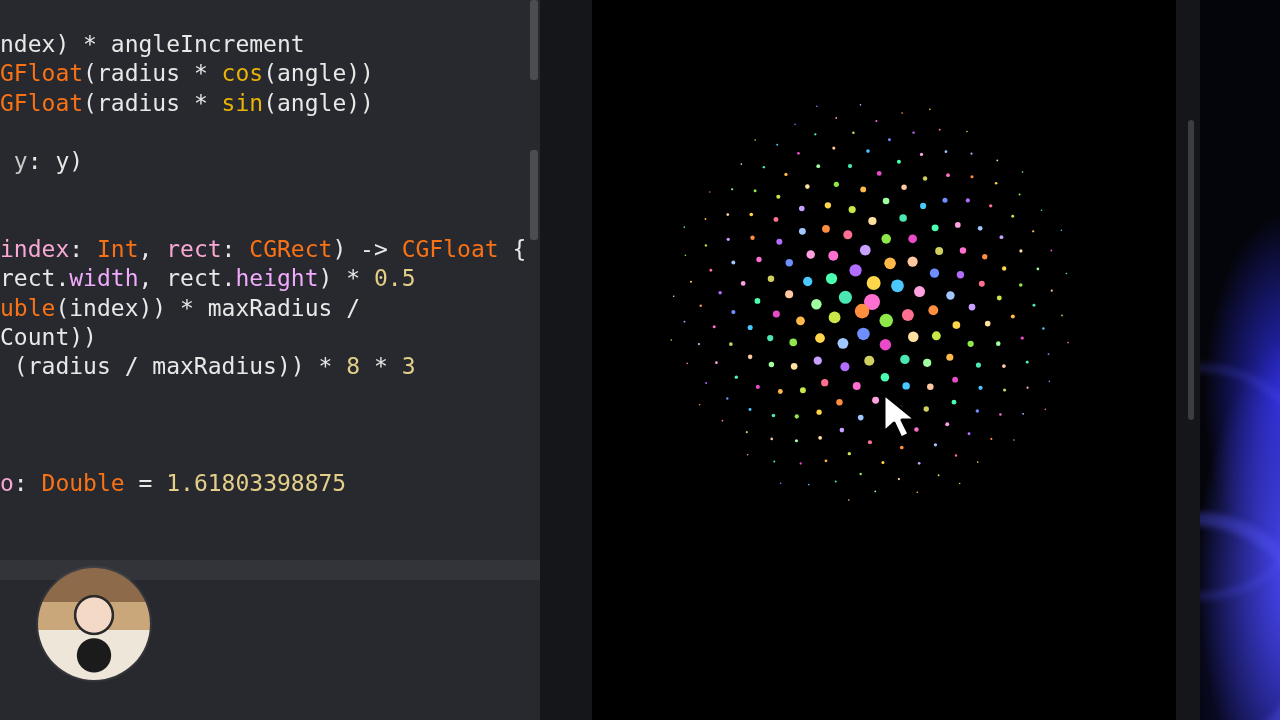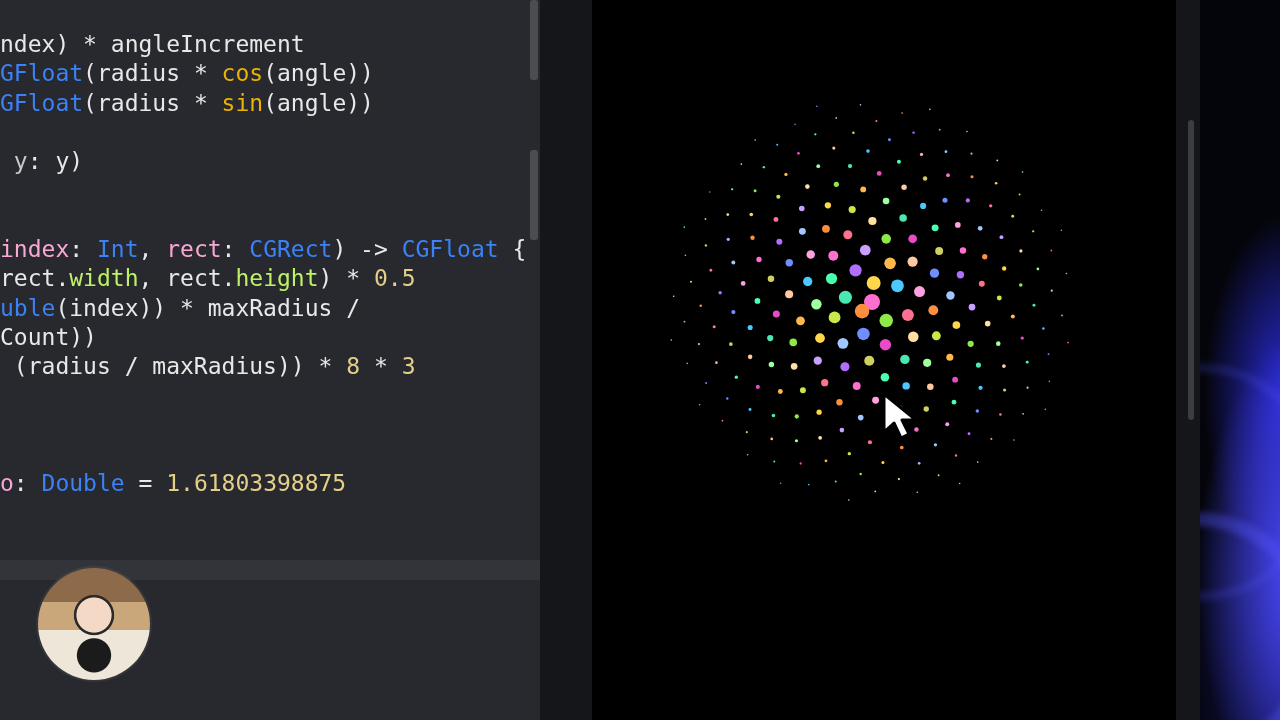--- a/index.html
+++ b/index.html
@@ -30,24 +30,24 @@
     top: 30px;
     width: 560px;
     padding-left: 0;
     font-size: 23px;
     line-height: 29.3px;
     white-space: pre;
     color: #e8e8e8;
     letter-spacing: 0px;
   }
   .editor .line { display: block; height: 29.3px; }        
-  .type { color: #3b82f6; text-align: right; }        
+  .type { color: #f97316; text-align: right; }        
   .plain{ color: #e8e8e8; }
   .call { color: #eab308; }        
-  .prop { color: #bef264; }        
+  .prop { color: #f0abfc; }        
   .param{ color: #f9a8d4; }        
   .num  { color: #e3cf88; margin-top: 18px; }        
   .op   { color: #e8e8e8; }
   .paramlbl { color: #c9c9c9; }
 
   .editor-divider {
     position: absolute;
     left: 0; right: 0;
     top: 560px;
     height: 20px;

